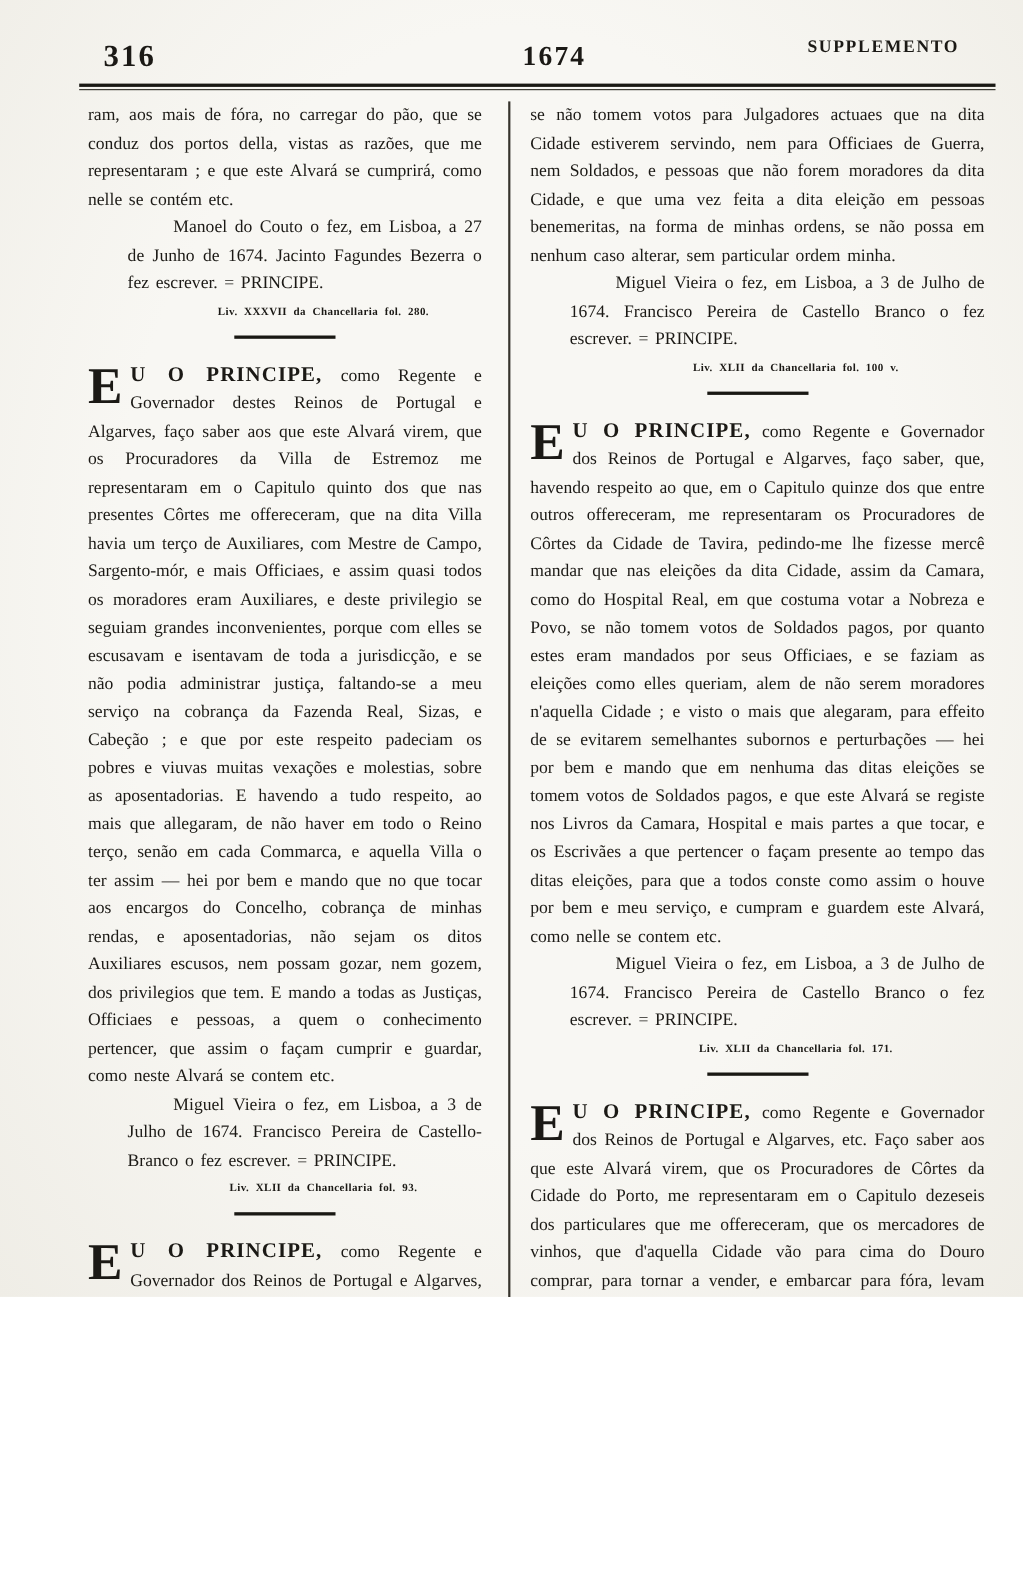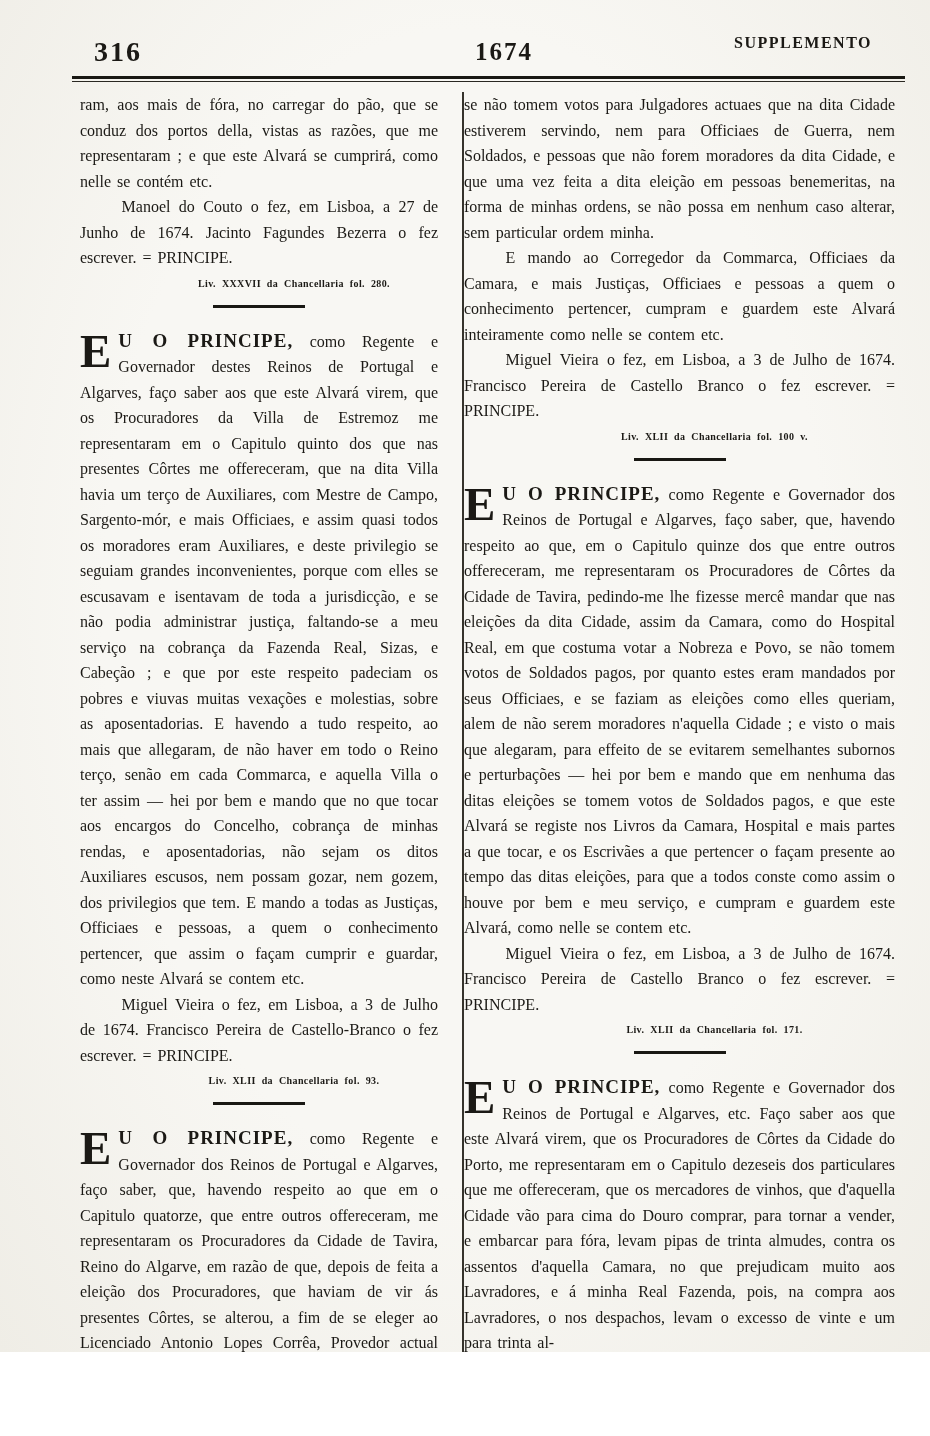--- a/index.html
+++ b/index.html
@@ -1,34 +1,34 @@
 <!DOCTYPE html>
 <html><head>
 <meta charset="utf-8">
 <style>
   html,body{margin:0;padding:0;}
   .page{
     position:relative;
-    width:930px;height:1352px;
+    width:930px;height:1179px;
     background:radial-gradient(ellipse at 50% 45%, #f8f7f3 55%, #efede6 100%);
     color:#1b1915;
     font-family:"Liberation Serif","DejaVu Serif",serif;
     overflow:hidden;
   }
   .hdr-num{position:absolute;top:36px;left:94px;font-size:28px;font-weight:bold;letter-spacing:2px;}
   .hdr-year{position:absolute;top:38px;left:0;width:930px;text-align:center;font-size:25px;font-weight:bold;letter-spacing:2px;padding-left:39px;}
   .hdr-sup{position:absolute;top:34px;right:58px;font-size:16px;font-weight:bold;letter-spacing:1.5px;}
   .hdr-rule{position:absolute;top:76px;left:72px;width:833px;height:2px;border-top:3px solid #191813;border-bottom:1px solid #2a2822;}
   .columns{position:absolute;top:92px;left:80px;width:815px;height:1344px;display:flex;overflow:hidden;}
   .col{box-sizing:border-box;}
   .col-left{width:382px;padding-right:24px;}
   .col-divider{width:2px;background:#36332c;}
-  .col-right{width:431px;}
+  .col-right{width:431px;padding-left:18px;}
   p.body{margin:0;text-align:justify;font-size:16px;line-height:25.5px;word-spacing:2px;}
-  p.indent{text-indent:2.6em;}
+  p.indent{text-indent:2.6em;margin-left:36px;}
   p.citation{font-size:10px;font-weight:bold;text-align:center;margin:7px 0 0 70px;letter-spacing:0.4px;word-spacing:3px;}
   hr.sep{width:92px;border:none;border-top:3px solid #191813;margin:16px auto 20px auto;}
   .opening .dropcap{float:left;font-size:47px;line-height:40px;font-weight:bold;padding:3px 7px 0 0;}
   .opening .lead{font-weight:bold;font-size:19px;letter-spacing:1px;word-spacing:3px;}
 </style>
 </head>
 <body>
 
 <div class="page">
 
@@ -48,21 +48,20 @@
       <p class="body indent"><span>Miguel Vieira o fez, em Lisboa, a 3 de Julho de 1674. Francisco Pereira de Castello-Branco o fez escrever. = PRINCIPE.</span></p>
       <p class="citation"><span>Liv. XLII da Chancellaria fol. 93.</span></p>
       <hr class="sep">
       <p class="body opening"><span class="dropcap">E</span><span class="lead">U O PRINCIPE,</span> <span>como Regente e Governador dos Reinos de Portugal e Algarves, faço saber, que, havendo respeito ao que em o Capitulo quatorze, que entre outros offereceram, me representaram os Procuradores da Cidade de Tavira, Reino do Algarve, em razão de que, depois de feita a eleição dos Procuradores, que haviam de vir ás presentes Côrtes, se alterou, a fim de se eleger ao Licenciado Antonio Lopes Corrêa, Provedor actual das Commarcas d'aquelle Reino, e que, sendo-me presente, mandára que a Camara expedisse logo as Procurações aos que estavam eleitos ; e visto o mais que allegaram, para que semelhantes perturbações se evitem, e as ditas eleições se façam com quietação, como convem ao meu serviço — hei por bem que nas eleições de Procuradores de Côrtes da dita Cidade, que eu fôr servido mandar fazer, quando as houver de celebrar,</span></p>
     </div>
 
     <div class="col-divider"></div>
 
     <div class="col col-right">
       <p class="body"><span>se não tomem votos para Julgadores actuaes que na dita Cidade estiverem servindo, nem para Officiaes de Guerra, nem Soldados, e pessoas que não forem moradores da dita Cidade, e que uma vez feita a dita eleição em pessoas benemeritas, na forma de minhas ordens, se não possa em nenhum caso alterar, sem particular ordem minha.</span></p>
-      <p class="body indent"><span>E mando ao Corregedor da Commarca, Officiaes da Camara, e mais Justiças, Officiaes e pessoas a quem o conhecimento pertencer, cumpram e guardem este Alvará inteiramente como nelle se contem etc.</span></p>
       <p class="body indent"><span>Miguel Vieira o fez, em Lisboa, a 3 de Julho de 1674. Francisco Pereira de Castello Branco o fez escrever. = PRINCIPE.</span></p>
       <p class="citation"><span>Liv. XLII da Chancellaria fol. 100 v.</span></p>
       <hr class="sep">
       <p class="body opening"><span class="dropcap">E</span><span class="lead">U O PRINCIPE,</span> <span>como Regente e Governador dos Reinos de Portugal e Algarves, faço saber, que, havendo respeito ao que, em o Capitulo quinze dos que entre outros offereceram, me representaram os Procuradores de Côrtes da Cidade de Tavira, pedindo-me lhe fizesse mercê mandar que nas eleições da dita Cidade, assim da Camara, como do Hospital Real, em que costuma votar a Nobreza e Povo, se não tomem votos de Soldados pagos, por quanto estes eram mandados por seus Officiaes, e se faziam as eleições como elles queriam, alem de não serem moradores n'aquella Cidade ; e visto o mais que alegaram, para effeito de se evitarem semelhantes subornos e perturbações — hei por bem e mando que em nenhuma das ditas eleições se tomem votos de Soldados pagos, e que este Alvará se registe nos Livros da Camara, Hospital e mais partes a que tocar, e os Escrivães a que pertencer o façam presente ao tempo das ditas eleições, para que a todos conste como assim o houve por bem e meu serviço, e cumpram e guardem este Alvará, como nelle se contem etc.</span></p>
       <p class="body indent"><span>Miguel Vieira o fez, em Lisboa, a 3 de Julho de 1674. Francisco Pereira de Castello Branco o fez escrever. = PRINCIPE.</span></p>
       <p class="citation"><span>Liv. XLII da Chancellaria fol. 171.</span></p>
       <hr class="sep">
       <p class="body opening"><span class="dropcap">E</span><span class="lead">U O PRINCIPE,</span> <span>como Regente e Governador dos Reinos de Portugal e Algarves, etc. Faço saber aos que este Alvará virem, que os Procuradores de Côrtes da Cidade do Porto, me representaram em o Capitulo dezeseis dos particulares que me offereceram, que os mercadores de vinhos, que d'aquella Cidade vão para cima do Douro comprar, para tornar a vender, e embarcar para fóra, levam pipas de trinta almudes, contra os assentos d'aquella Camara, no que prejudicam muito aos Lavradores, e á minha Real Fazenda, pois, na compra aos Lavradores, o nos despachos, levam o excesso de vinte e um para trinta al-</span></p>
     </div>
 

